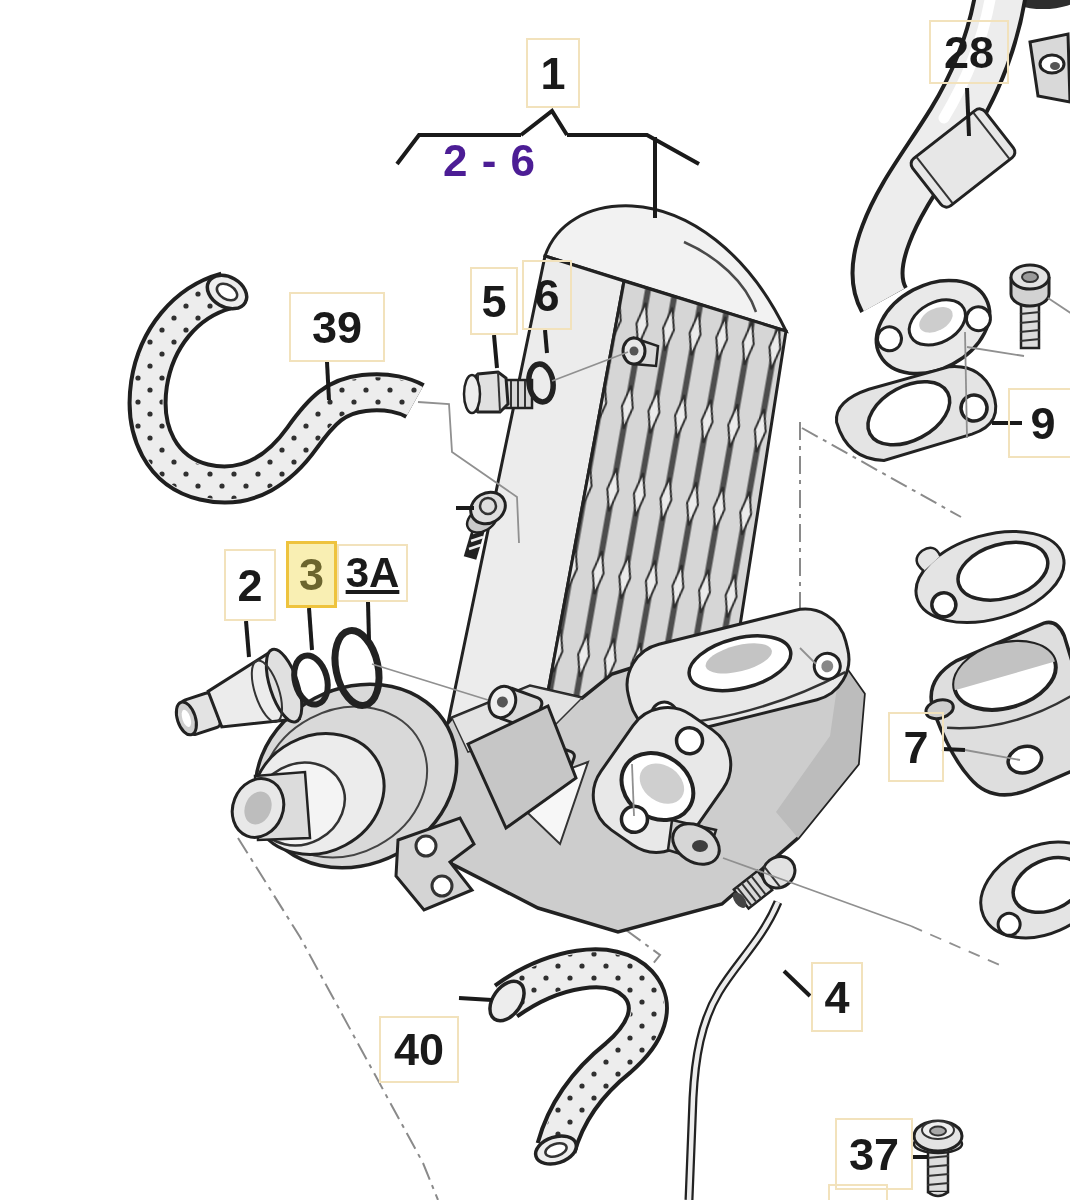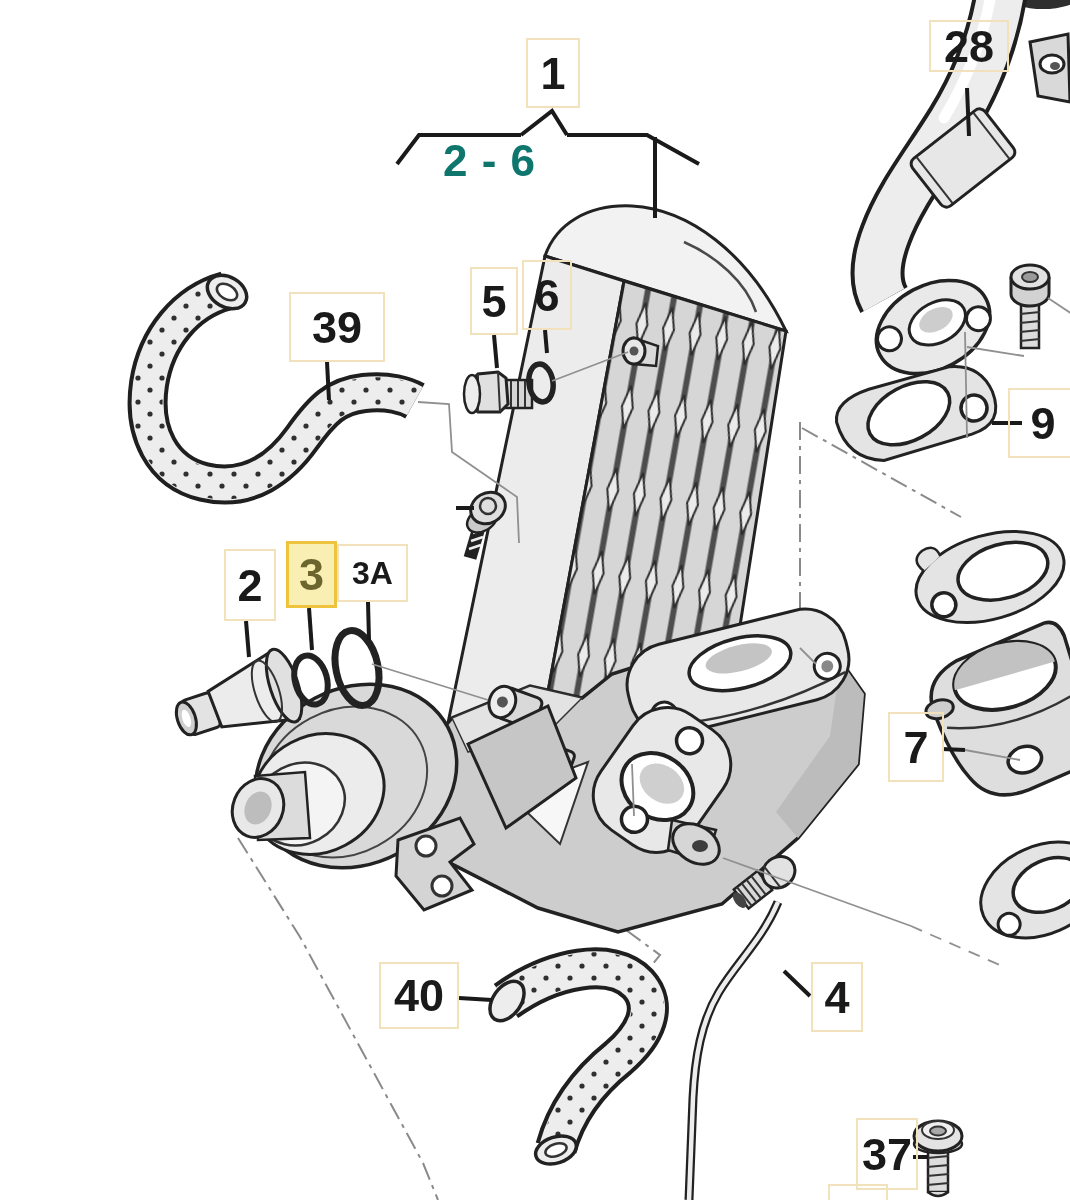--- a/index.html
+++ b/index.html
@@ -3,22 +3,22 @@
 <meta charset="utf-8">
 <style>
   html,body{margin:0;padding:0;background:#ffffff;}
   .stage{position:relative;width:1070px;height:1200px;background:#ffffff;overflow:hidden;
          font-family:"Liberation Sans",sans-serif;}
   .stage svg{position:absolute;left:0;top:0;}
   .label{position:absolute;display:flex;align-items:center;justify-content:center;
          box-sizing:border-box;border:2px solid #f2e2bc;background:transparent;
          font-weight:bold;font-size:45px;color:#1a1a1a;line-height:1;cursor:pointer;}
   .label.hl{background:#f9efb3;border:3px solid #eec33e;color:#6c652e;}
-  .label.sm{font-size:32px;}
-  .range-text{position:absolute;font-weight:bold;font-size:44px;color:#0f766e;
+  .label.sm{font-size:42px;text-decoration:underline;}
+  .range-text{position:absolute;font-weight:bold;font-size:44px;color:#4c1d95;
               letter-spacing:1px;white-space:nowrap;}
   .cutbox{position:absolute;box-sizing:border-box;border:2px solid #f2e2bc;background:transparent;}
 </style>
 </head>
 <body>
 
 <div class="stage">
 
 <svg width="1070" height="1200" viewBox="0 0 1070 1200">
   <defs>
@@ -287,21 +287,21 @@
     <line x1="913" y1="1157" x2="928" y2="1157"></line>
   </g>
 </svg>
 
 <div class="label" style="left:526px;top:38px;width:54px;height:70px">
       <span>1</span>
     </div>
 
 <div class="range-text" style="left:443px;top:136px">2 - 6</div>
 
-<div class="label" style="left:929px;top:20px;width:80px;height:52px">
+<div class="label" style="left:929px;top:20px;width:80px;height:64px">
       <span>28</span>
     </div>
 
 <div class="label" style="left:289px;top:292px;width:96px;height:70px">
       <span>39</span>
     </div>
 
 <div class="label" style="left:470px;top:267px;width:48px;height:68px">
       <span>5</span>
     </div>
@@ -324,27 +324,27 @@
     </div>
 
 <div class="label" style="left:888px;top:712px;width:56px;height:70px">
       <span>7</span>
     </div>
 
 <div class="label" style="left:1008px;top:388px;width:70px;height:70px">
       <span>9</span>
     </div>
 
-<div class="label" style="left:379px;top:962px;width:80px;height:67px">
+<div class="label" style="left:379px;top:1016px;width:80px;height:67px">
       <span>40</span>
     </div>
 
 <div class="label" style="left:811px;top:962px;width:52px;height:70px">
       <span>4</span>
     </div>
 
-<div class="label" style="left:856px;top:1118px;width:62px;height:72px">
+<div class="label" style="left:835px;top:1118px;width:78px;height:72px">
       <span>37</span>
     </div>
 
 <div class="cutbox" style="left:828px;top:1184px;width:60px;height:26px"></div>
 
 </div>
 
 </body></html>

